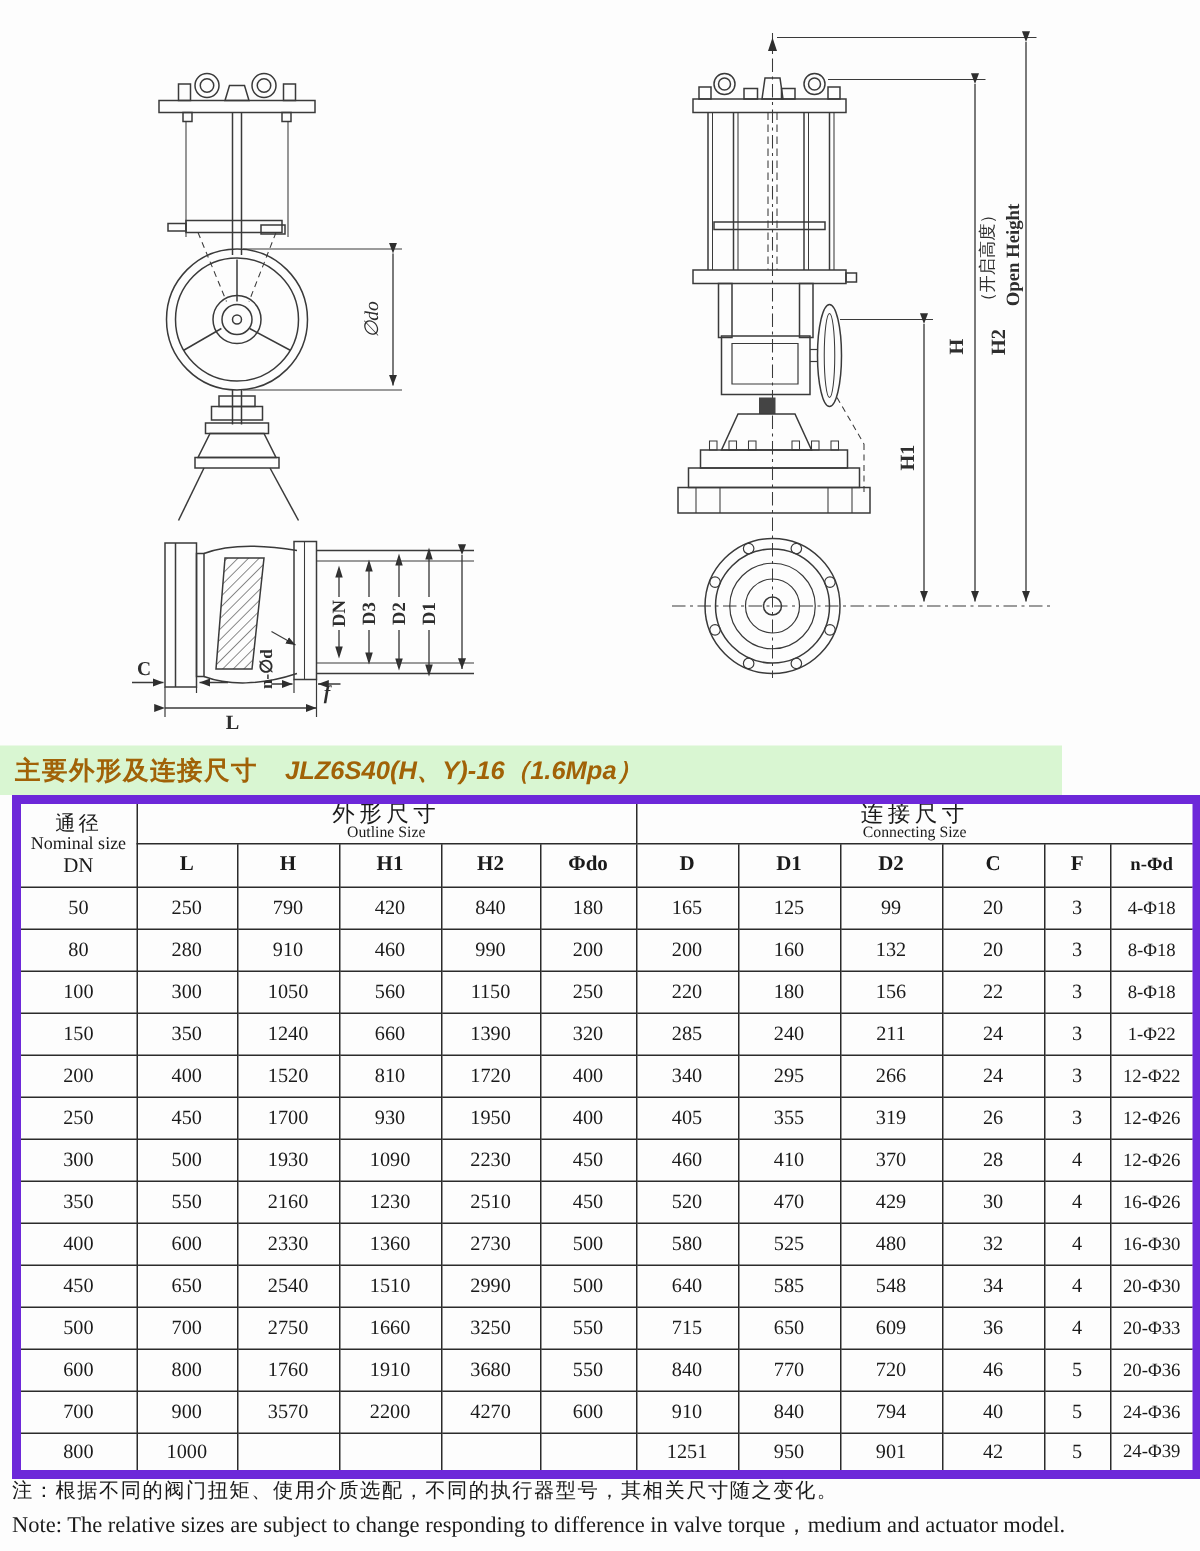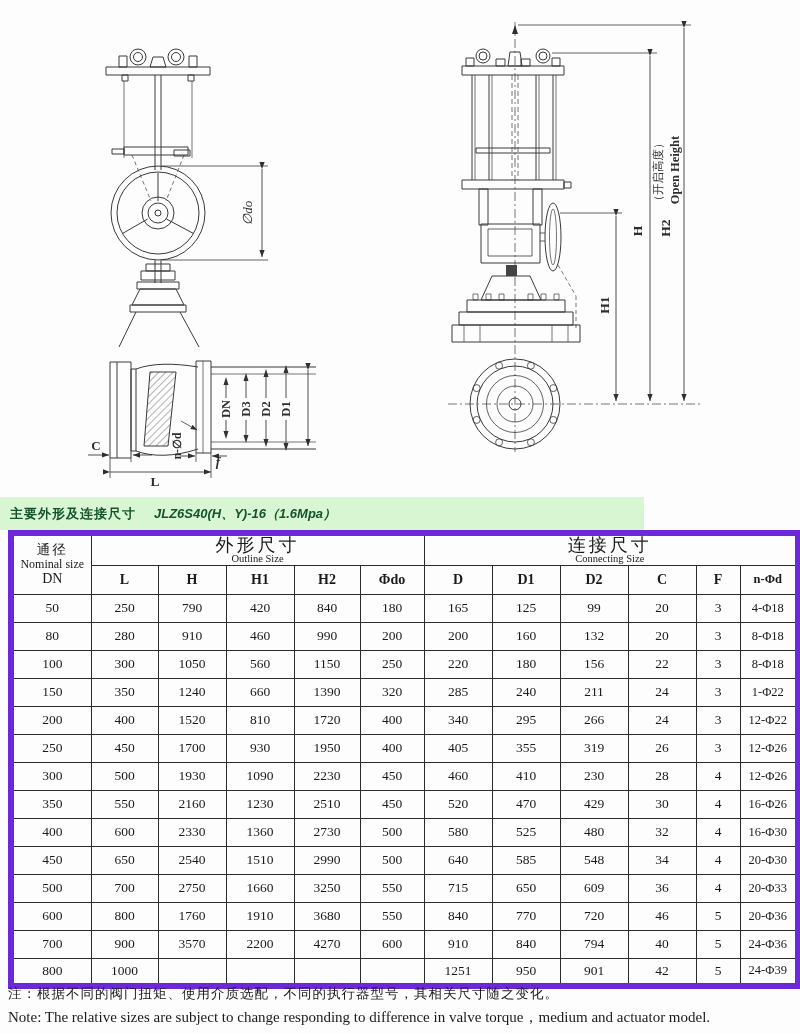--- a/index.html
+++ b/index.html
@@ -1,35 +1,35 @@
 <!DOCTYPE html>
 <html><head>
 <meta charset="utf-8">
 <style>
   html,body{margin:0;padding:0;background:#e8e8e8;}
   .page{position:relative;width:800px;height:1034px;background:#fdfdfd;margin:0 auto;
         font-family:"Liberation Serif", serif;color:#1a1a1a;overflow:hidden;}
   .drawings{position:absolute;top:0;left:0;}
   svg line, svg path, svg rect, svg circle, svg ellipse{vector-effect:non-scaling-stroke;}
-  .titlebar{position:absolute;top:497px;left:0;width:644px;height:33px;background:#d9f6d2;
+  .titlebar{position:absolute;top:497px;left:0;width:708px;height:33px;background:#d9f6d2;
             display:flex;align-items:center;gap:18px;padding-left:10px;box-sizing:border-box;
-            color:#14532d;font-family:"Liberation Sans", sans-serif;font-weight:bold;font-style:italic;
-            font-size:13px;white-space:nowrap;}
+            color:#a16207;font-family:"Liberation Sans", sans-serif;font-weight:bold;font-style:italic;
+            font-size:17px;white-space:nowrap;}
   .titlebar .cn{font-style:normal;letter-spacing:1px;}
   table.dim{position:absolute;top:530px;left:8px;border-collapse:collapse;table-layout:fixed;
             width:787px;text-align:center;font-size:13.5px;}
   table.dim td{border:1px solid #2b2b2b;padding:0;overflow:hidden;}
   table.dim{border:6px solid #6d28d9;}
   tr.h1{height:27px;}
   tr.h2{height:29px;font-size:14px;font-weight:bold;}
   tbody tr{height:28px;}
   td.c-dn{font-size:12px;line-height:1.1;}
   td.c-dn .cn{font-size:13.5px;letter-spacing:2px;}
   td.c-dn .dn{font-size:14px;}
-  .grp .cn{font-size:18px;letter-spacing:3px;line-height:1;}
+  .grp .cn{font-size:15px;letter-spacing:3px;line-height:1;}
   .grp .en{font-size:10.5px;line-height:1;}
   tbody td:last-child{font-size:12.5px;margin-left:11px;}
   .notes{position:absolute;top:983px;left:8px;width:786px;}
   .note-cn{font-size:13.5px;letter-spacing:1px;line-height:22px;}
   .note-en{font-size:15px;line-height:24px;}
   text{fill:#2e2e2e;font-family:"Liberation Serif", serif;}
 </style>
 </head>
 <body>
 
@@ -371,21 +371,21 @@
         </tr>
         <tr>
           <td>300</td>
           <td>500</td>
           <td>1930</td>
           <td>1090</td>
           <td>2230</td>
           <td>450</td>
           <td>460</td>
           <td>410</td>
-          <td>230</td>
+          <td>370</td>
           <td>28</td>
           <td>4</td>
           <td>12-Φ26</td>
         </tr>
         <tr>
           <td>350</td>
           <td>550</td>
           <td>2160</td>
           <td>1230</td>
           <td>2510</td>

